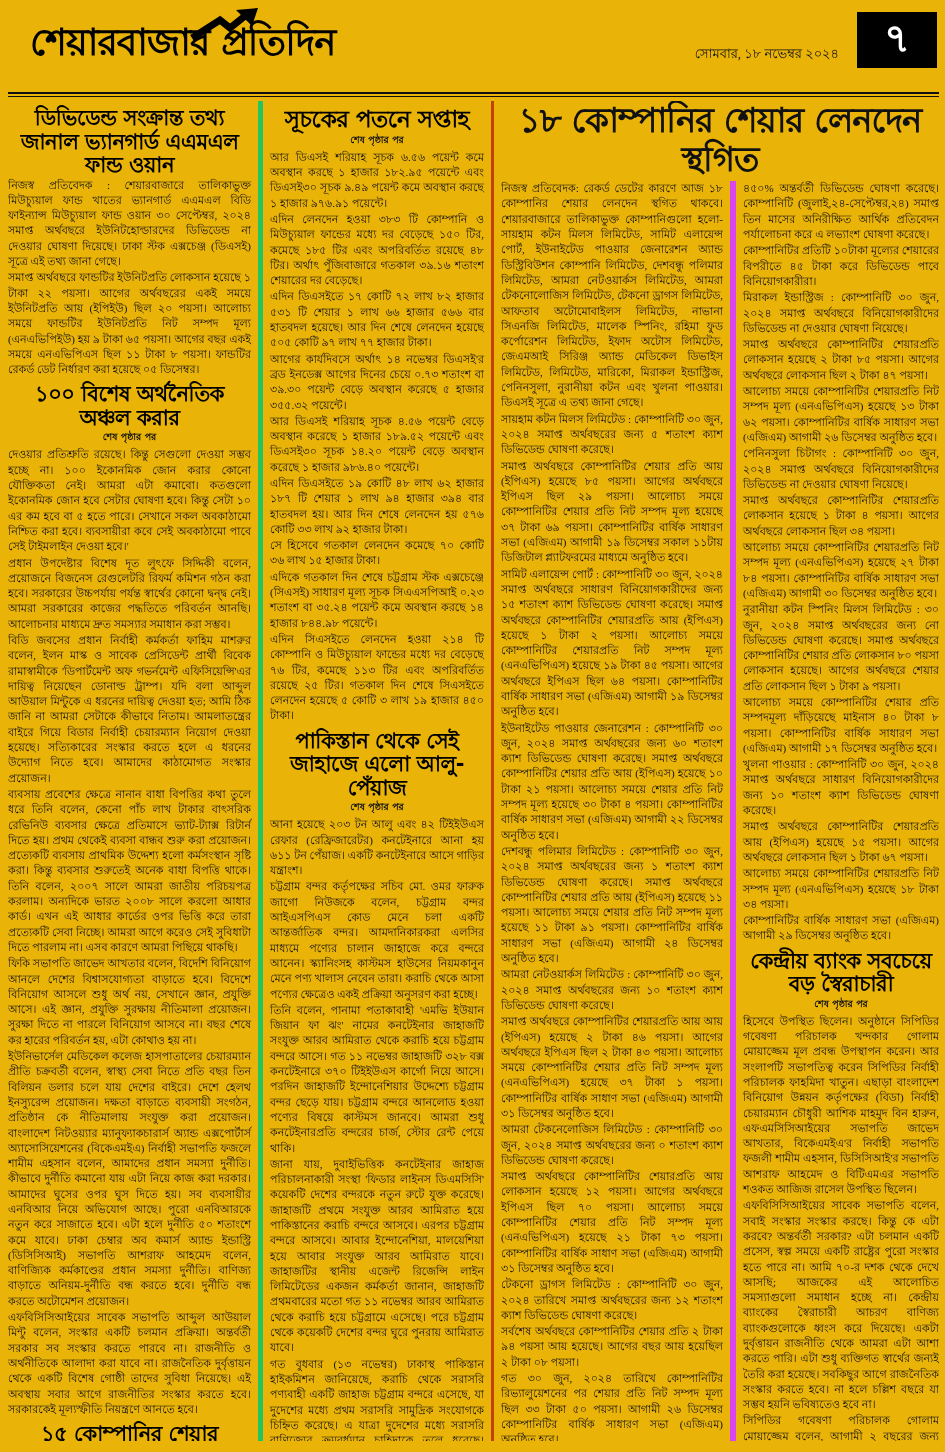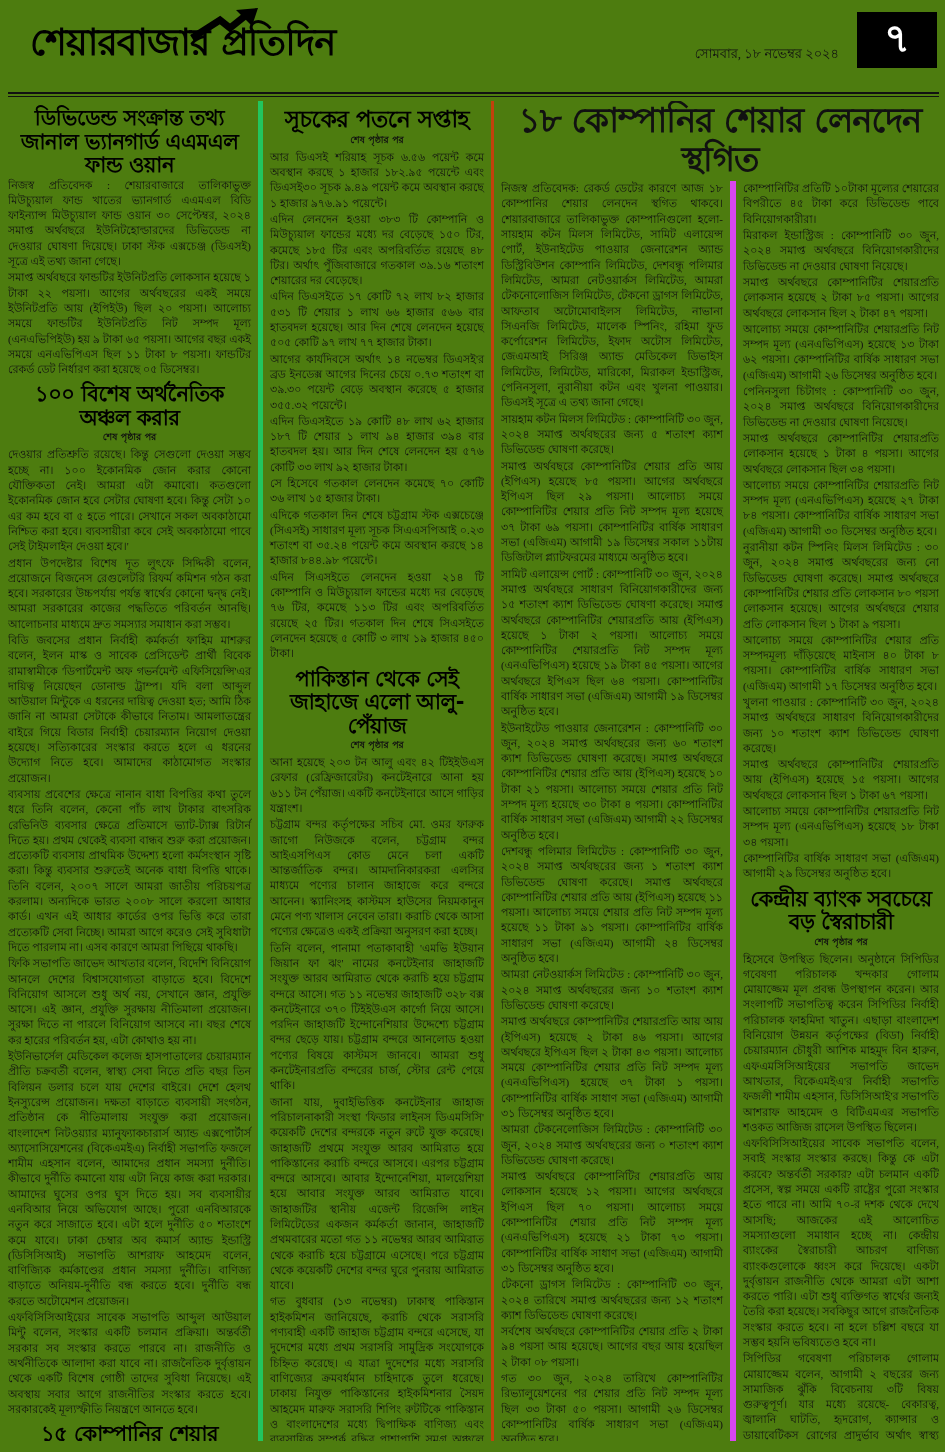--- a/index.html
+++ b/index.html
@@ -1,16 +1,16 @@
 <!DOCTYPE html>
 <html lang="bn"><head>
 <meta charset="utf-8">
 <style>
   html,body{margin:0;padding:0;background:#e8e8e8;}
-  .page{position:relative;width:945px;height:1452px;margin:0 auto;background:#4d7c0f;color:#111;
+  .page{position:relative;width:945px;height:1452px;margin:0 auto;background:#eab308;color:#111;
         font-family:"Liberation Serif","DejaVu Serif",serif;overflow:hidden;box-sizing:border-box;padding:10px 6px 8px 8px;}
   
   .header{position:relative;height:80px;}
   .masthead{position:absolute;left:22px;top:14px;font-weight:800;font-size:37px;line-height:1;
             letter-spacing:-1px;color:#000;font-family:"DejaVu Sans",sans-serif;}
   .masthead-arrow{position:absolute;left:160px;top:-16px;}
   .dateline{position:absolute;right:100px;top:34px;font-size:13px;font-weight:400;}
   .pagebox{position:absolute;right:2px;top:2px;width:80px;height:56px;background:#000;color:#fff;
            display:flex;align-items:center;justify-content:center;font-size:40px;font-weight:700;}
   .toprule{border-top:2px solid #111;border-bottom:1px solid #111;height:2px;margin:2px 0 4px 0;}
@@ -79,20 +79,21 @@
         </article>
       </section>
     <section class="col col2">
         <article>
           <h2 class="headline xl">সূচকের পতনে সপ্তাহ</h2>
           <div class="continued">শেষ পৃষ্ঠার পর</div>
           <p>আর ডিএসই শরিয়াহ সূচক ৬.৫৬ পয়েন্ট কমে অবস্থান করছে ১ হাজার ১৮২.৯৫ পয়েন্টে এবং ডিএসই৩০ সূচক ৯.৪৯ পয়েন্ট কমে অবস্থান করছে ১ হাজার ৯৭৬.৯১ পয়েন্টে।</p>
           <p>এদিন লেনদেন হওয়া ৩৮৩ টি কোম্পানি ও মিউচ্যুয়াল ফান্ডের মধ্যে দর বেড়েছে ১৫০ টির, কমেছে ১৮৫ টির এবং অপরিবর্তিত রয়েছে ৪৮ টির। অর্থাৎ পুঁজিবাজারে গতকাল ৩৯.১৬ শতাংশ শেয়ারের দর বেড়েছে।</p>
           <p>এদিন ডিএসইতে ১৭ কোটি ৭২ লাখ ৮২ হাজার ৫৩১ টি শেয়ার ১ লাখ ৬৬ হাজার ৫৬৬ বার হাতবদল হয়েছে। আর দিন শেষে লেনদেন হয়েছে ৫০৫ কোটি ৯৭ লাখ ৭৭ হাজার টাকা।</p>
           <p>আগের কার্যদিবসে অর্থাৎ ১৪ নভেম্বর ডিএসই'র ব্রড ইনডেক্স আগের দিনের চেয়ে ০.৭৩ শতাংশ বা ৩৯.৩০ পয়েন্ট বেড়ে অবস্থান করেছে ৫ হাজার ৩৫৫.৩২ পয়েন্টে।</p>
+          <p>আর ডিএসই শরিয়াহ সূচক ৪.৫৬ পয়েন্ট বেড়ে অবস্থান করেছে ১ হাজার ১৮৯.৫২ পয়েন্টে এবং ডিএসই৩০ সূচক ১৪.২০ পয়েন্ট বেড়ে অবস্থান করেছে ১ হাজার ৯৮৬.৪০ পয়েন্টে।</p>
           <p>এদিন ডিএসইতে ১৯ কোটি ৪৮ লাখ ৬২ হাজার ১৮৭ টি শেয়ার ১ লাখ ৯৪ হাজার ৩৯৪ বার হাতবদল হয়। আর দিন শেষে লেনদেন হয় ৫৭৬ কোটি ৩৩ লাখ ৯২ হাজার টাকা।</p>
           <p>সে হিসেবে গতকাল লেনদেন কমেছে ৭০ কোটি ৩৬ লাখ ১৫ হাজার টাকা।</p>
           <p>এদিকে গতকাল দিন শেষে চট্টগ্রাম স্টক এক্সচেঞ্জে (সিএসই) সাধারণ মূল্য সূচক সিএএসপিআই ০.২৩ শতাংশ বা ৩৫.২৪ পয়েন্ট কমে অবস্থান করছে ১৪ হাজার ৮৪৪.৯৮ পয়েন্টে।</p>
           <p>এদিন সিএসইতে লেনদেন হওয়া ২১৪ টি কোম্পানি ও মিউচ্যুয়াল ফান্ডের মধ্যে দর বেড়েছে ৭৬ টির, কমেছে ১১৩ টির এবং অপরিবর্তিত রয়েছে ২৫ টির। গতকাল দিন শেষে সিএসইতে লেনদেন হয়েছে ৫ কোটি ৩ লাখ ১৯ হাজার ৪৫০ টাকা।</p>
         </article>
         <article>
           <h2 class="headline">পাকিস্তান থেকে সেই জাহাজে এলো আলু-পেঁয়াজ</h2>
           <div class="continued">শেষ পৃষ্ঠার পর</div>
           <p>আনা হয়েছে ২০৩ টন আলু এবং ৪২ টিইইউএস রেফার (রেফ্রিজারেটর) কনটেইনারে আনা হয় ৬১১ টন পেঁয়াজ। একটি কনটেইনারে আসে গাড়ির যন্ত্রাংশ।</p>
           <p>চট্টগ্রাম বন্দর কর্তৃপক্ষের সচিব মো. ওমর ফারুক জাগো নিউজকে বলেন, চট্টগ্রাম বন্দর আইএসপিএস কোড মেনে চলা একটি আন্তর্জাতিক বন্দর। আমদানিকারকরা এলসির মাধ্যমে পণ্যের চালান জাহাজে করে বন্দরে আনেন। স্ক্যানিংসহ কাস্টমস হাউসের নিয়মকানুন মেনে পণ্য খালাস নেবেন তারা। করাচি থেকে আসা পণ্যের ক্ষেত্রেও একই প্রক্রিয়া অনুসরণ করা হচ্ছে।</p>
@@ -116,20 +117,21 @@
               <p>সমাপ্ত অর্থবছরে কোম্পানিটির শেয়ারপ্রতি আয় আয় (ইপিএস) হয়েছে ২ টাকা ৪৬ পয়সা। আগের অর্থবছরে ইপিএস ছিল ২ টাকা ৪৩ পয়সা। আলোচ্য সময়ে কোম্পানিটির শেয়ার প্রতি নিট সম্পদ মূল্য (এনএভিপিএস) হয়েছে ৩৭ টাকা ১ পয়সা। কোম্পানিটির বার্ষিক সাধাণ সভা (এজিএম) আগামী ৩১ ডিসেম্বর অনুষ্ঠিত হবে।</p>
               <p>আমরা টেকনেলোজিস লিমিটেড : কোম্পানিটি ৩০ জুন, ২০২৪ সমাপ্ত অর্থবছরের জন্য ০ শতাংশ ক্যাশ ডিভিডেন্ড ঘোষণা করেছে।</p>
               <p>সমাপ্ত অর্থবছরে কোম্পানিটির শেয়ারপ্রতি আয় লোকসান হয়েছে ১২ পয়সা। আগের অর্থবছরে ইপিএস ছিল ৭০ পয়সা। আলোচ্য সময়ে কোম্পানিটির শেয়ার প্রতি নিট সম্পদ মূল্য (এনএভিপিএস) হয়েছে ২১ টাকা ৭৩ পয়সা। কোম্পানিটির বার্ষিক সাধাণ সভা (এজিএম) আগামী ৩১ ডিসেম্বর অনুষ্ঠিত হবে।</p>
               <p>টেকনো ড্রাগস লিমিটেড : কোম্পানিটি ৩০ জুন, ২০২৪ তারিখে সমাপ্ত অর্থবছরের জন্য ১২ শতাংশ ক্যাশ ডিভিডেন্ড ঘোষণা করেছে।</p>
               <p>সর্বশেষ অর্থবছরে কোম্পানিটির শেয়ার প্রতি ২ টাকা ৯৪ পয়সা আয় হয়েছে। আগের বছর আয় হয়েছিল ২ টাকা ০৮ পয়সা।</p>
               <p>গত ৩০ জুন, ২০২৪ তারিখে কোম্পানিটির রিভ্যালুয়েশনের পর শেয়ার প্রতি নিট সম্পদ মূল্য ছিল ৩৩ টাকা ৫০ পয়সা। আগামী ২৬ ডিসেম্বর কোম্পানিটির বার্ষিক সাধারণ সভা (এজিএম) অনুষ্ঠিত হবে।</p>
             </article>
           </section>
         <section class="col col4">
             <article>
+              <p>৪৫০% অন্তর্বর্তী ডিভিডেন্ড ঘোষণা করেছে। কোম্পানিটি (জুলাই,২৪-সেপ্টেম্বর,২৪) সমাপ্ত তিন মাসের অনিরীক্ষিত আর্থিক প্রতিবেদন পর্যালোচনা করে এ লভ্যাংশ ঘোষণা করেছে।</p>
               <p>কোম্পানিটির প্রতিটি ১০টাকা মূল্যের শেয়ারের বিপরীতে ৪৫ টাকা করে ডিভিডেন্ড পাবে বিনিয়োগকারীরা।</p>
               <p>মিরাকল ইন্ডাস্ট্রিজ : কোম্পানিটি ৩০ জুন, ২০২৪ সমাপ্ত অর্থবছরে বিনিয়োগকারীদের ডিভিডেন্ড না দেওয়ার ঘোষণা নিয়েছে।</p>
               <p>সমাপ্ত অর্থবছরে কোম্পানিটির শেয়ারপ্রতি লোকসান হয়েছে ২ টাকা ৮৫ পয়সা। আগের অর্থবছরে লোকসান ছিল ২ টাকা ৪৭ পয়সা।</p>
               <p>আলোচ্য সময়ে কোম্পানিটির শেয়ারপ্রতি নিট সম্পদ মূল্য (এনএভিপিএস) হয়েছে ১৩ টাকা ৬২ পয়সা। কোম্পানিটির বার্ষিক সাধারণ সভা (এজিএম) আগামী ২৬ ডিসেম্বর অনুষ্ঠিত হবে।</p>
               <p>পেনিনসুলা চিটাগং : কোম্পানিটি ৩০ জুন, ২০২৪ সমাপ্ত অর্থবছরে বিনিয়োগকারীদের ডিভিডেন্ড না দেওয়ার ঘোষণা নিয়েছে।</p>
               <p>সমাপ্ত অর্থবছরে কোম্পানিটির শেয়ারপ্রতি লোকসান হয়েছে ১ টাকা ৪ পয়সা। আগের অর্থবছরে লোকসান ছিল ৩৪ পয়সা।</p>
               <p>আলোচ্য সময়ে কোম্পানিটির শেয়ারপ্রতি নিট সম্পদ মূল্য (এনএভিপিএস) হয়েছে ২৭ টাকা ৮৪ পয়সা। কোম্পানিটির বার্ষিক সাধারণ সভা (এজিএম) আগামী ৩০ ডিসেম্বর অনুষ্ঠিত হবে।</p>
               <p>নুরানীয়া কটন স্পিনিং মিলস লিমিটেড : ৩০ জুন, ২০২৪ সমাপ্ত অর্থবছরের জন্য নো ডিভিডেন্ড ঘোষণা করেছে। সমাপ্ত অর্থবছরে কোম্পানিটির শেয়ার প্রতি লোকসান ৮০ পয়সা লোকসান হয়েছে। আগের অর্থবছরে শেয়ার প্রতি লোকসান ছিল ১ টাকা ৯ পয়সা।</p>
               <p>আলোচ্য সময়ে কোম্পানিটির শেয়ার প্রতি সম্পদমূল্য দাঁড়িয়েছে মাইনাস ৪০ টাকা ৮ পয়সা। কোম্পানিটির বার্ষিক সাধারণ সভা (এজিএম) আগামী ১৭ ডিসেম্বর অনুষ্ঠিত হবে।</p>
               <p>খুলনা পাওয়ার : কোম্পানিটি ৩০ জুন, ২০২৪ সমাপ্ত অর্থবছরে সাধারণ বিনিয়োগকারীদের জন্য ১০ শতাংশ ক্যাশ ডিভিডেন্ড ঘোষণা করেছে।</p>

